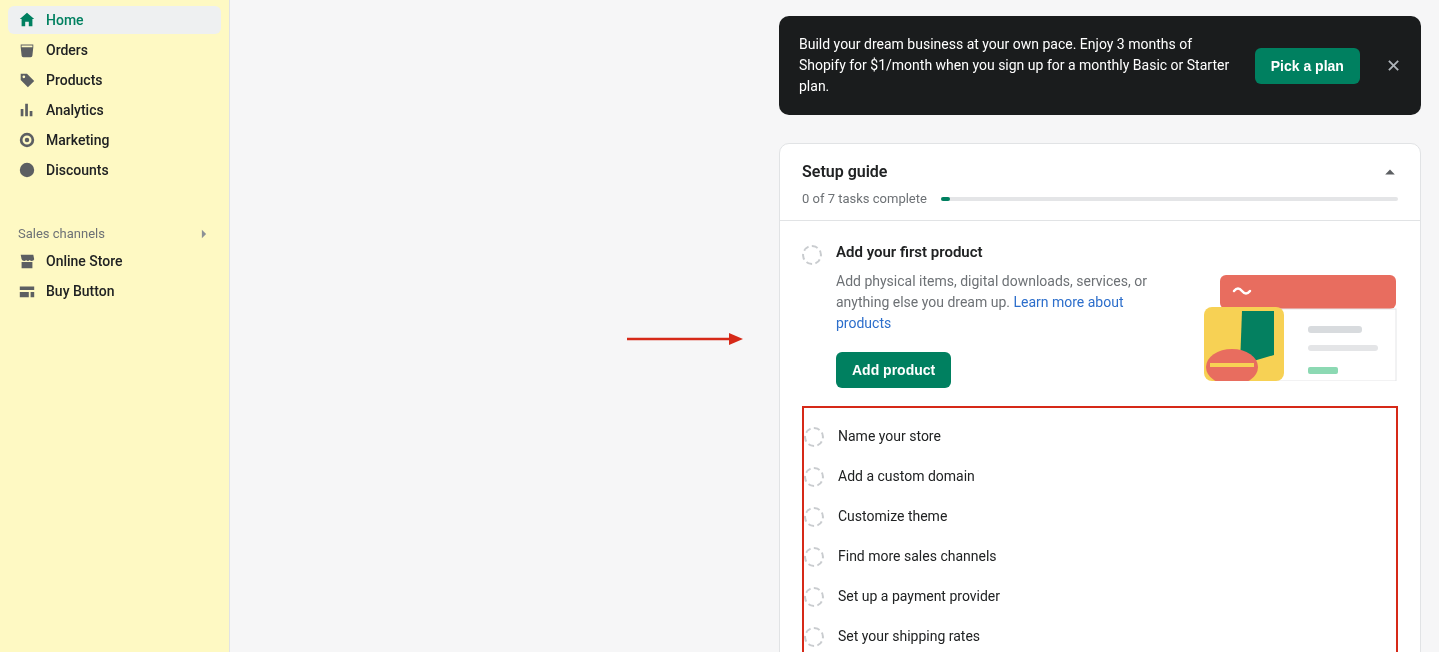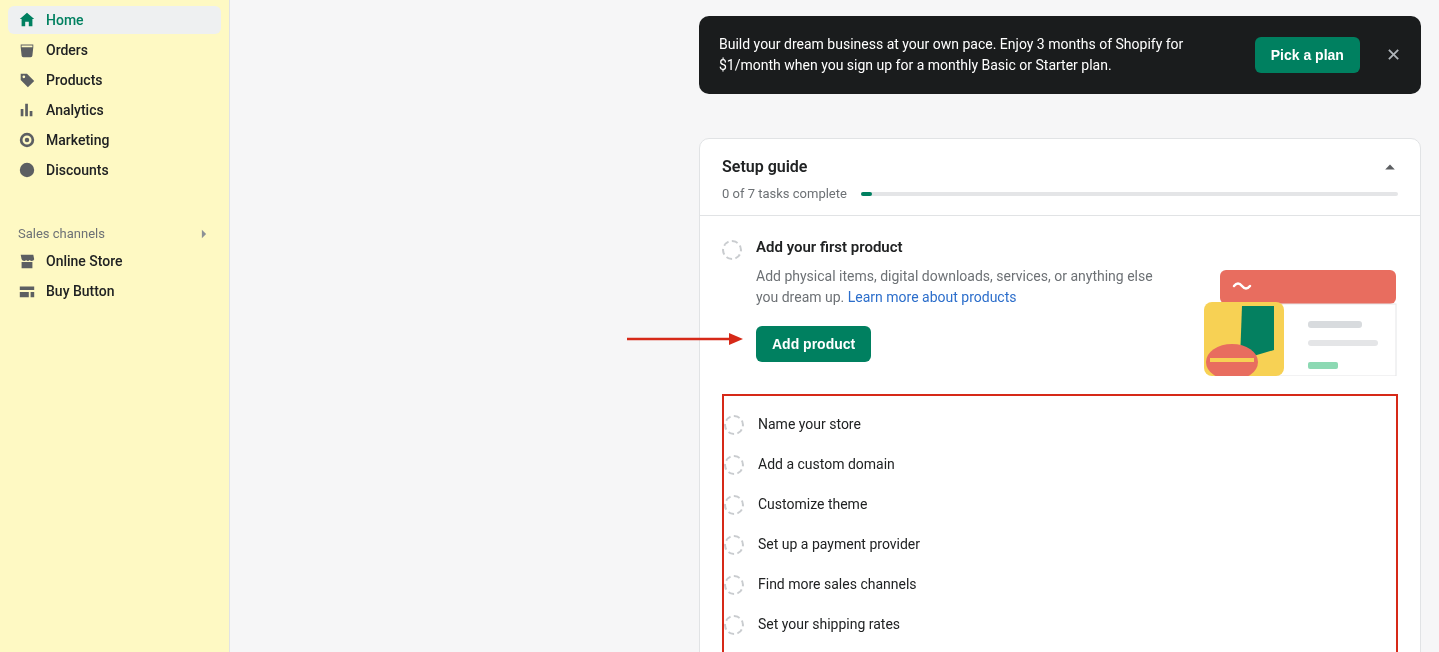--- a/index.html
+++ b/index.html
@@ -53,24 +53,24 @@
   .nav-section-header .chev { color: #8c9196; }
 
   
   .main {
     flex: 1;
     padding: 16px 16px 16px 0;
     display: flex;
     justify-content: flex-end;
   }
   .main-col {
-    width: 722px;
+    width: 642px;
     display: flex;
     flex-direction: column;
-    gap: 44px;
+    gap: 28px;
     margin-right: 2px;
   }
 
   
   .banner {
     background: #1a1c1d;
     color: #fff;
     border-radius: 10px;
     padding: 18px 20px;
     display: flex;
@@ -317,25 +317,25 @@
             <div class="task-row">
               <div class="task-check"></div>
               <span>Add a custom domain</span>
             </div>
             <div class="task-row">
               <div class="task-check"></div>
               <span>Customize theme</span>
             </div>
             <div class="task-row">
               <div class="task-check"></div>
+              <span>Find more sales channels</span>
+            </div>
+            <div class="task-row">
+              <div class="task-check"></div>
               <span>Set up a payment provider</span>
-            </div>
-            <div class="task-row">
-              <div class="task-check"></div>
-              <span>Find more sales channels</span>
             </div>
             <div class="task-row">
               <div class="task-check"></div>
               <span>Set your shipping rates</span>
             </div>
           </div>
         </div>
       </div>
     </div>
   </div>

